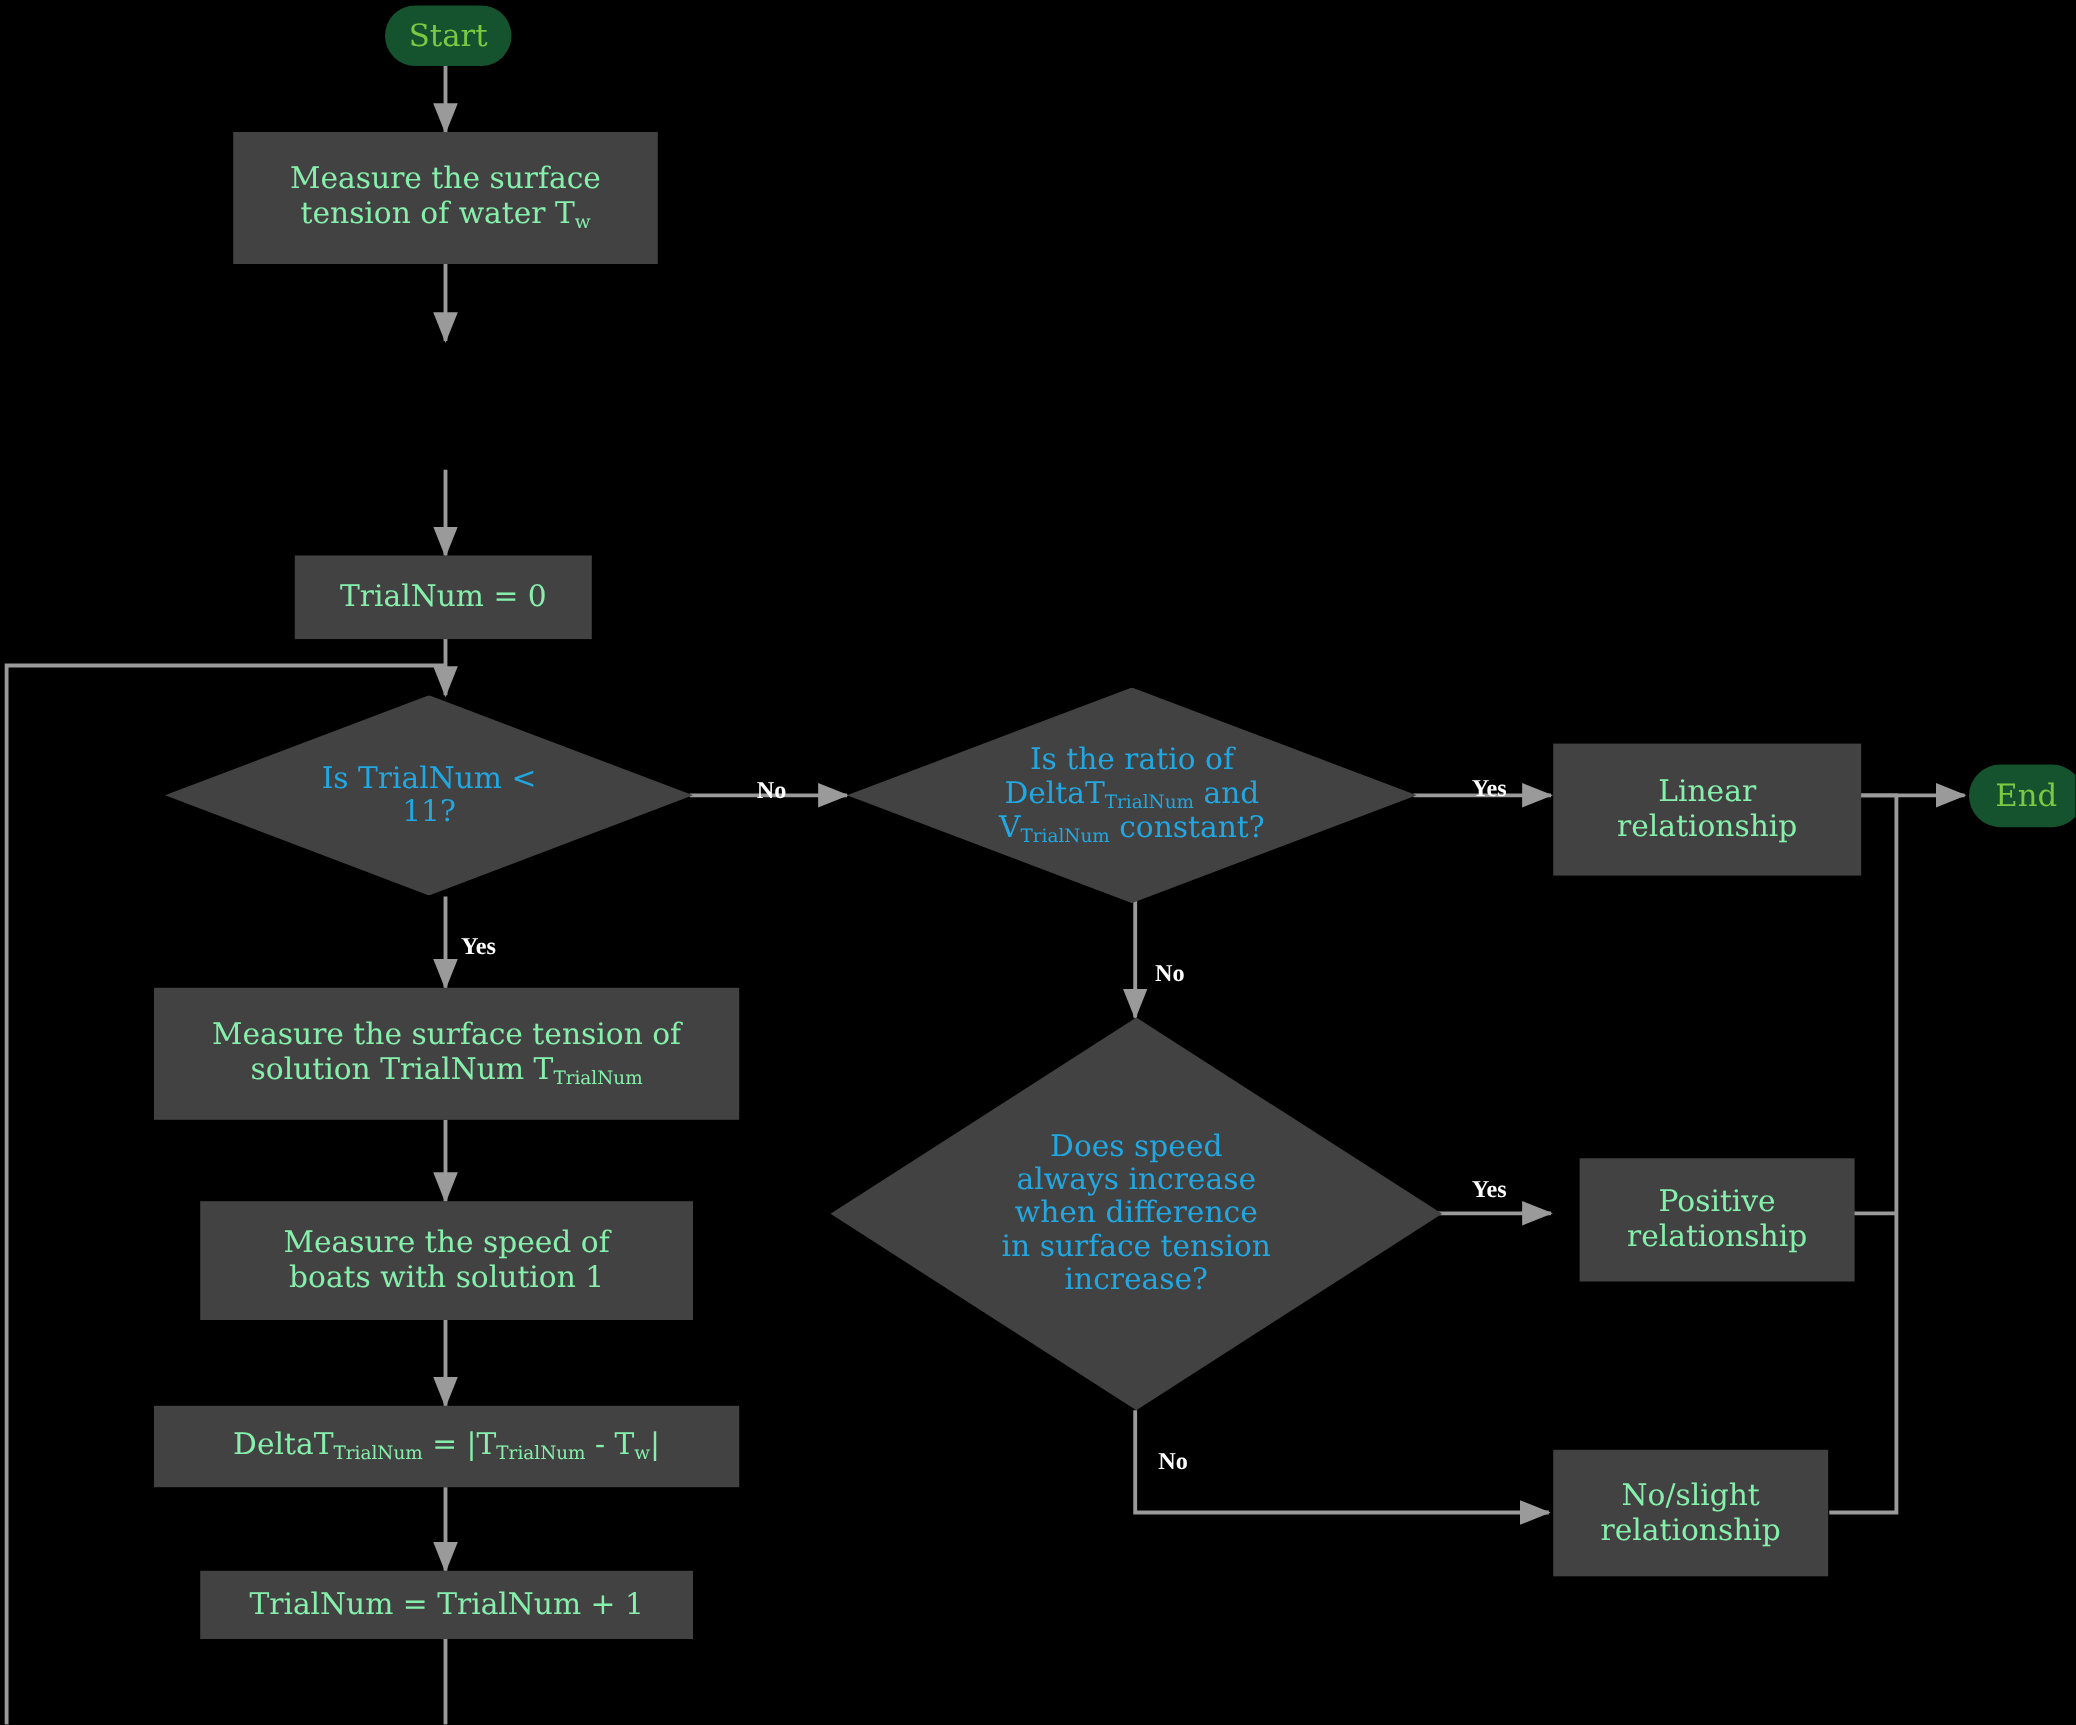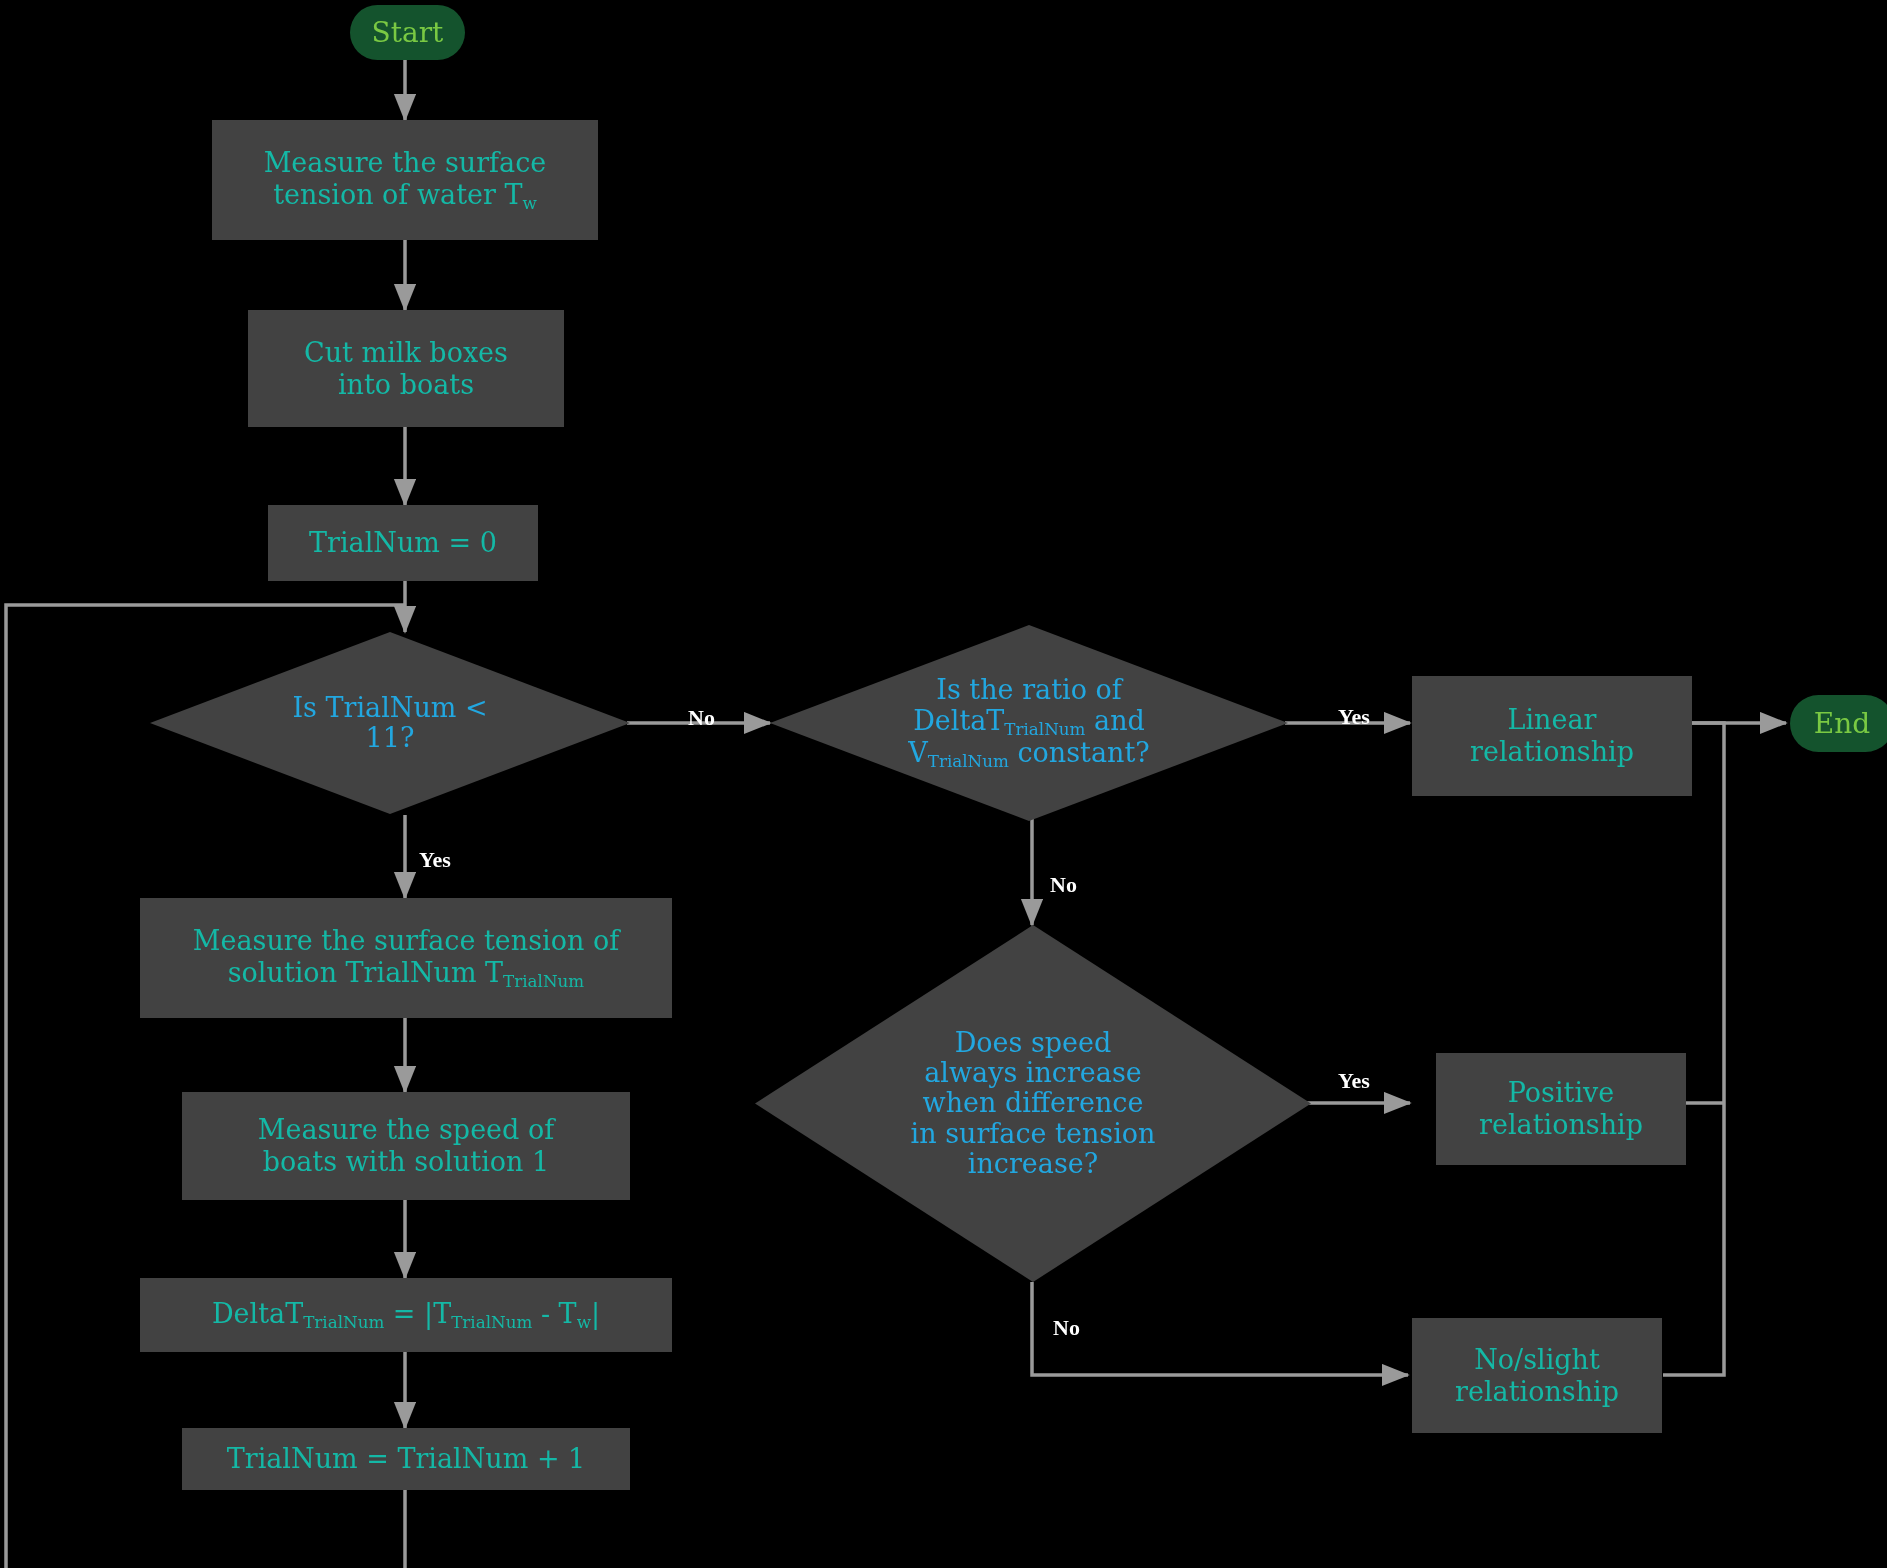--- a/index.html
+++ b/index.html
@@ -29,21 +29,21 @@
     position: absolute;
     box-sizing: border-box;
     display: flex;
     align-items: center;
     justify-content: center;
     text-align: center;
     line-height: 1.18;
   }
   .proc {
     background: #424242;
-    color: #14b8a6;
+    color: #86efac;
     font-size: 27px;
     padding: 6px 10px;
   }
   .terminal {
     background: #14532d;
     color: #7ac943;
     border-radius: 999px;
     font-size: 28px;
     text-align: center;
   }
@@ -144,26 +144,20 @@
     <span>Start</span>
   </div>
 
   <div class="node proc" style="left:212px; top:120px; width:386px; height:120px;">
     <div>
       <div>Measure the surface</div>
       <div><span>tension of water T</span><span class="sub">w</span></div>
     </div>
   </div>
 
-  <div class="node proc" style="left:248px; top:310px; width:316px; height:117px;">
-    <div>
-      <div>Cut milk boxes</div>
-      <div>into boats</div>
-    </div>
-  </div>
 
   <div class="node proc" style="left:268px; top:505px; width:270px; height:76px;">
     <span>TrialNum = 0</span>
   </div>
 
   <div class="decision-wrap" style="left:150px; top:632px; width:480px; height:182px;">
     <div class="decision-shape"></div>
     <div class="decision-label">
       <div>
         <div>Is TrialNum &lt;</div>

